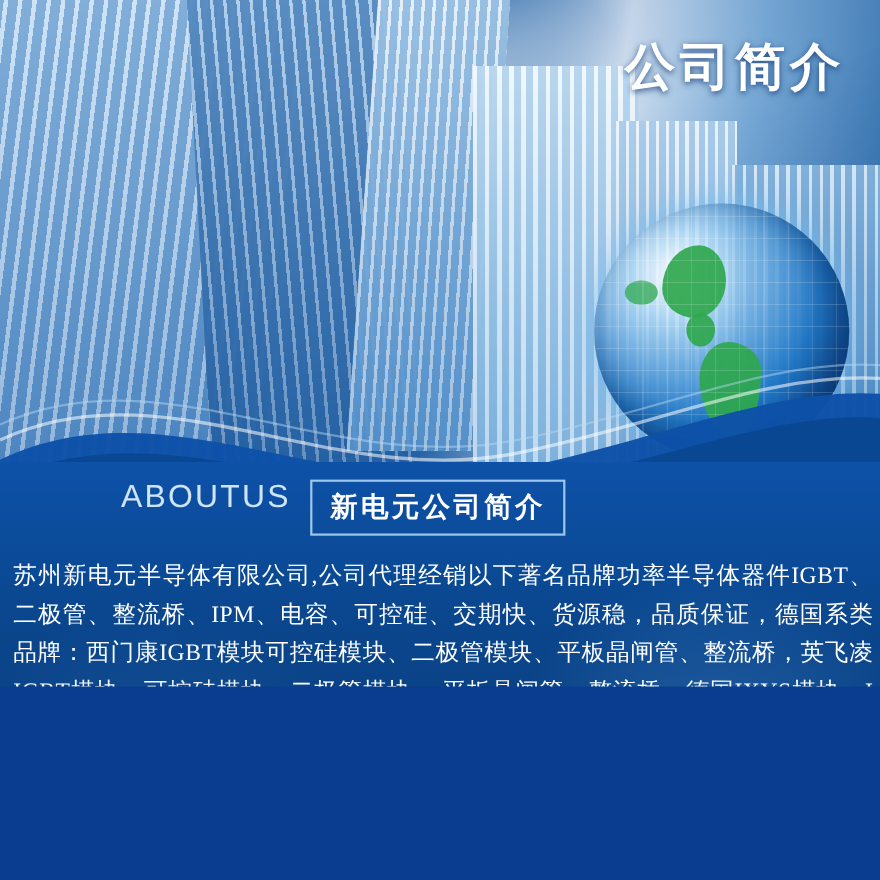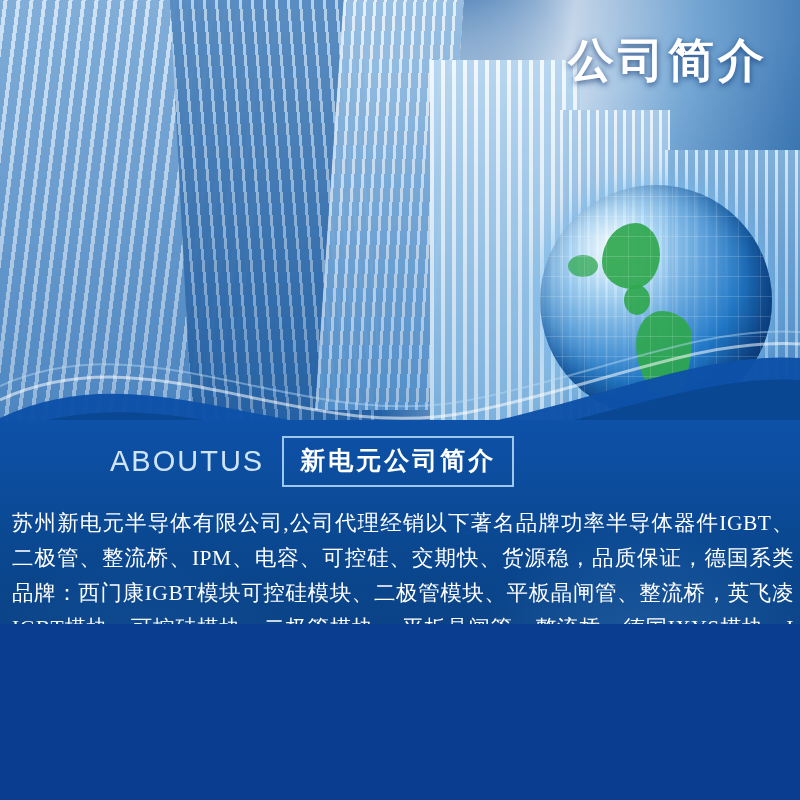--- a/index.html
+++ b/index.html
@@ -120,21 +120,21 @@
     position:absolute; left:-120px; bottom:-180px;
     width:520px; height:420px;
     background:radial-gradient(circle at 50% 50%, rgba(60,130,205,.28), rgba(60,130,205,0) 65%);
   }
 
   
   .about-row {
     position:absolute;
     left:110px; top:16px;
     display:flex;
-    align-items:center;
+    align-items:flex-start;
     gap:18px;
   }
   .about-en {
     font-family:"Liberation Sans", sans-serif;
     font-size:29px;
     letter-spacing:2px;
     color:#cfe4f7;
   }
   .about-box {
     border:2px solid #9dc8ec;

